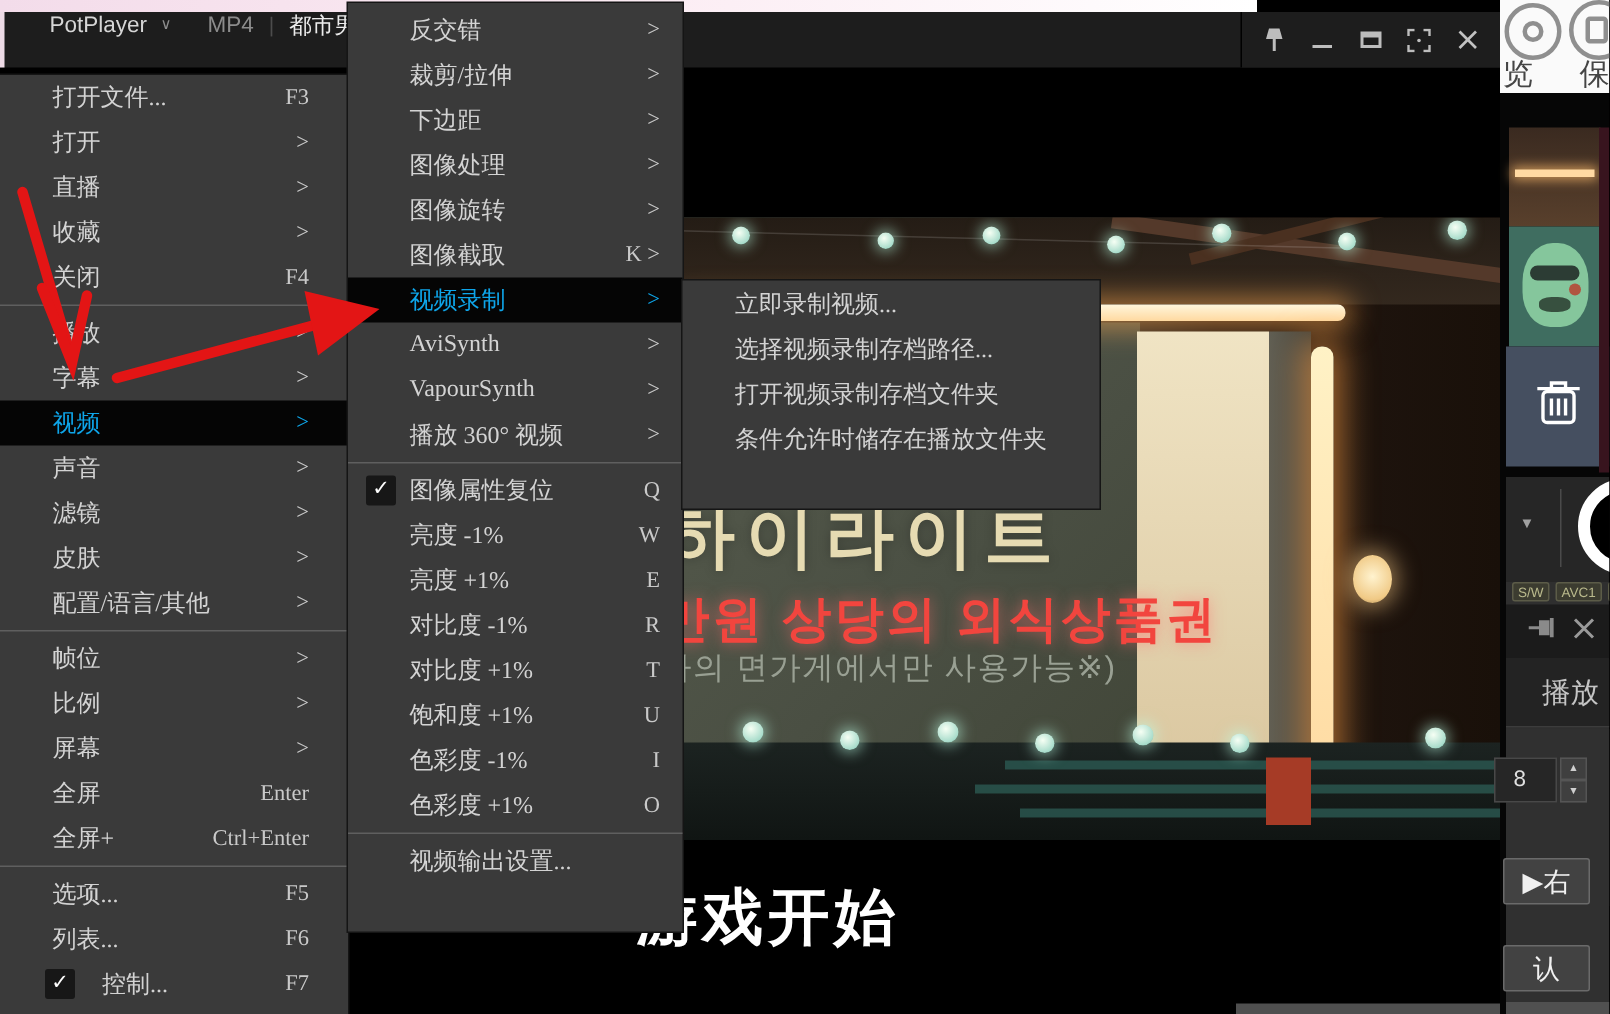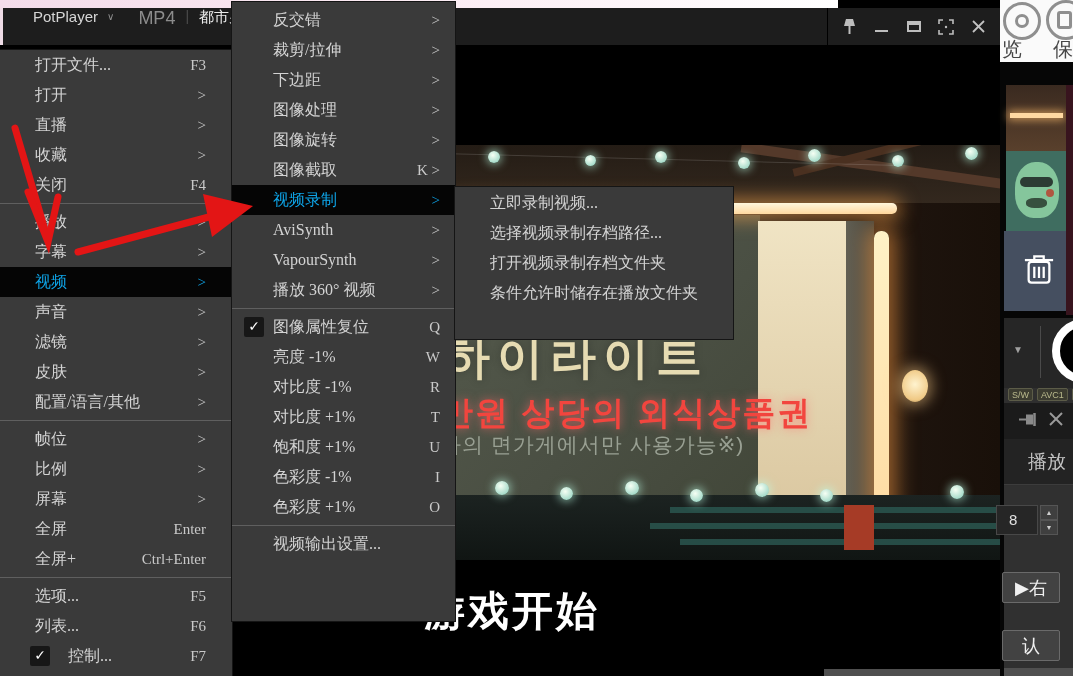--- a/index.html
+++ b/index.html
@@ -17,21 +17,21 @@
   .ring.r1i{left:15px;top:14px;width:14px;height:14px;}
   .docico{position:absolute;left:57px;top:11px;width:15px;height:18px;border:3px solid #8f8f8f;border-radius:3px;}
   .ring.r2{left:46px;top:0px;width:40px;height:40px;}
   .corner-label{position:absolute;top:36px;font-size:20px;color:#454545;}
 
   
   .titlebar{position:absolute;left:0;top:8px;width:1000px;height:37px;background:#1d1d1d;
             display:flex;z-index:5;}
   .tb-app{color:#d6d6d6;font-size:15px;margin-left:33px;}
   .tb-chev{color:#8e8e8e;font-size:10px;margin-left:9px;margin-top:3px;}
-  .tb-codec{color:#8c8c8c;font-size:18px;margin-left:24px;}
+  .tb-codec{color:#8c8c8c;font-size:15px;margin-left:24px;}
   .tb-sep{color:#4c4c4c;font-size:14px;margin:0 10px;}
   .tb-title{color:#ececec;font-size:15px;white-space:nowrap;}
   .win-controls{position:absolute;left:827px;top:8px;width:173px;height:37px;background:#1d1d1d;
                 border-left:1px solid #000;display:flex;align-items:center;justify-content:space-evenly;z-index:6;}
   .wc{display:flex;align-items:center;justify-content:center;width:22px;height:22px;}
   .ico-min{width:13px;height:0;border-bottom:2px solid #bdbdbd;margin-top:8px;}
   .ico-restore{width:14px;height:11px;border:2px solid #bdbdbd;border-top:4px solid #bdbdbd;}
 
   
   .video-frame{position:absolute;left:440px;top:145px;width:560px;height:415px;overflow:hidden;z-index:1;
@@ -412,20 +412,24 @@
       <div class="mrow chk">
         <span class="mchk">✓</span>
         <span class="mlab">图像属性复位</span>
         <span class="mrt">Q</span>
       </div>
       <div class="mrow">
         <span class="mlab">亮度 -1%</span>
         <span class="mrt">W</span>
       </div>
       <div class="mrow">
+        <span class="mlab">亮度 +1%</span>
+        <span class="mrt">E</span>
+      </div>
+      <div class="mrow">
         <span class="mlab">对比度 -1%</span>
         <span class="mrt">R</span>
       </div>
       <div class="mrow">
         <span class="mlab">对比度 +1%</span>
         <span class="mrt">T</span>
       </div>
       <div class="mrow">
         <span class="mlab">饱和度 +1%</span>
         <span class="mrt">U</span>

